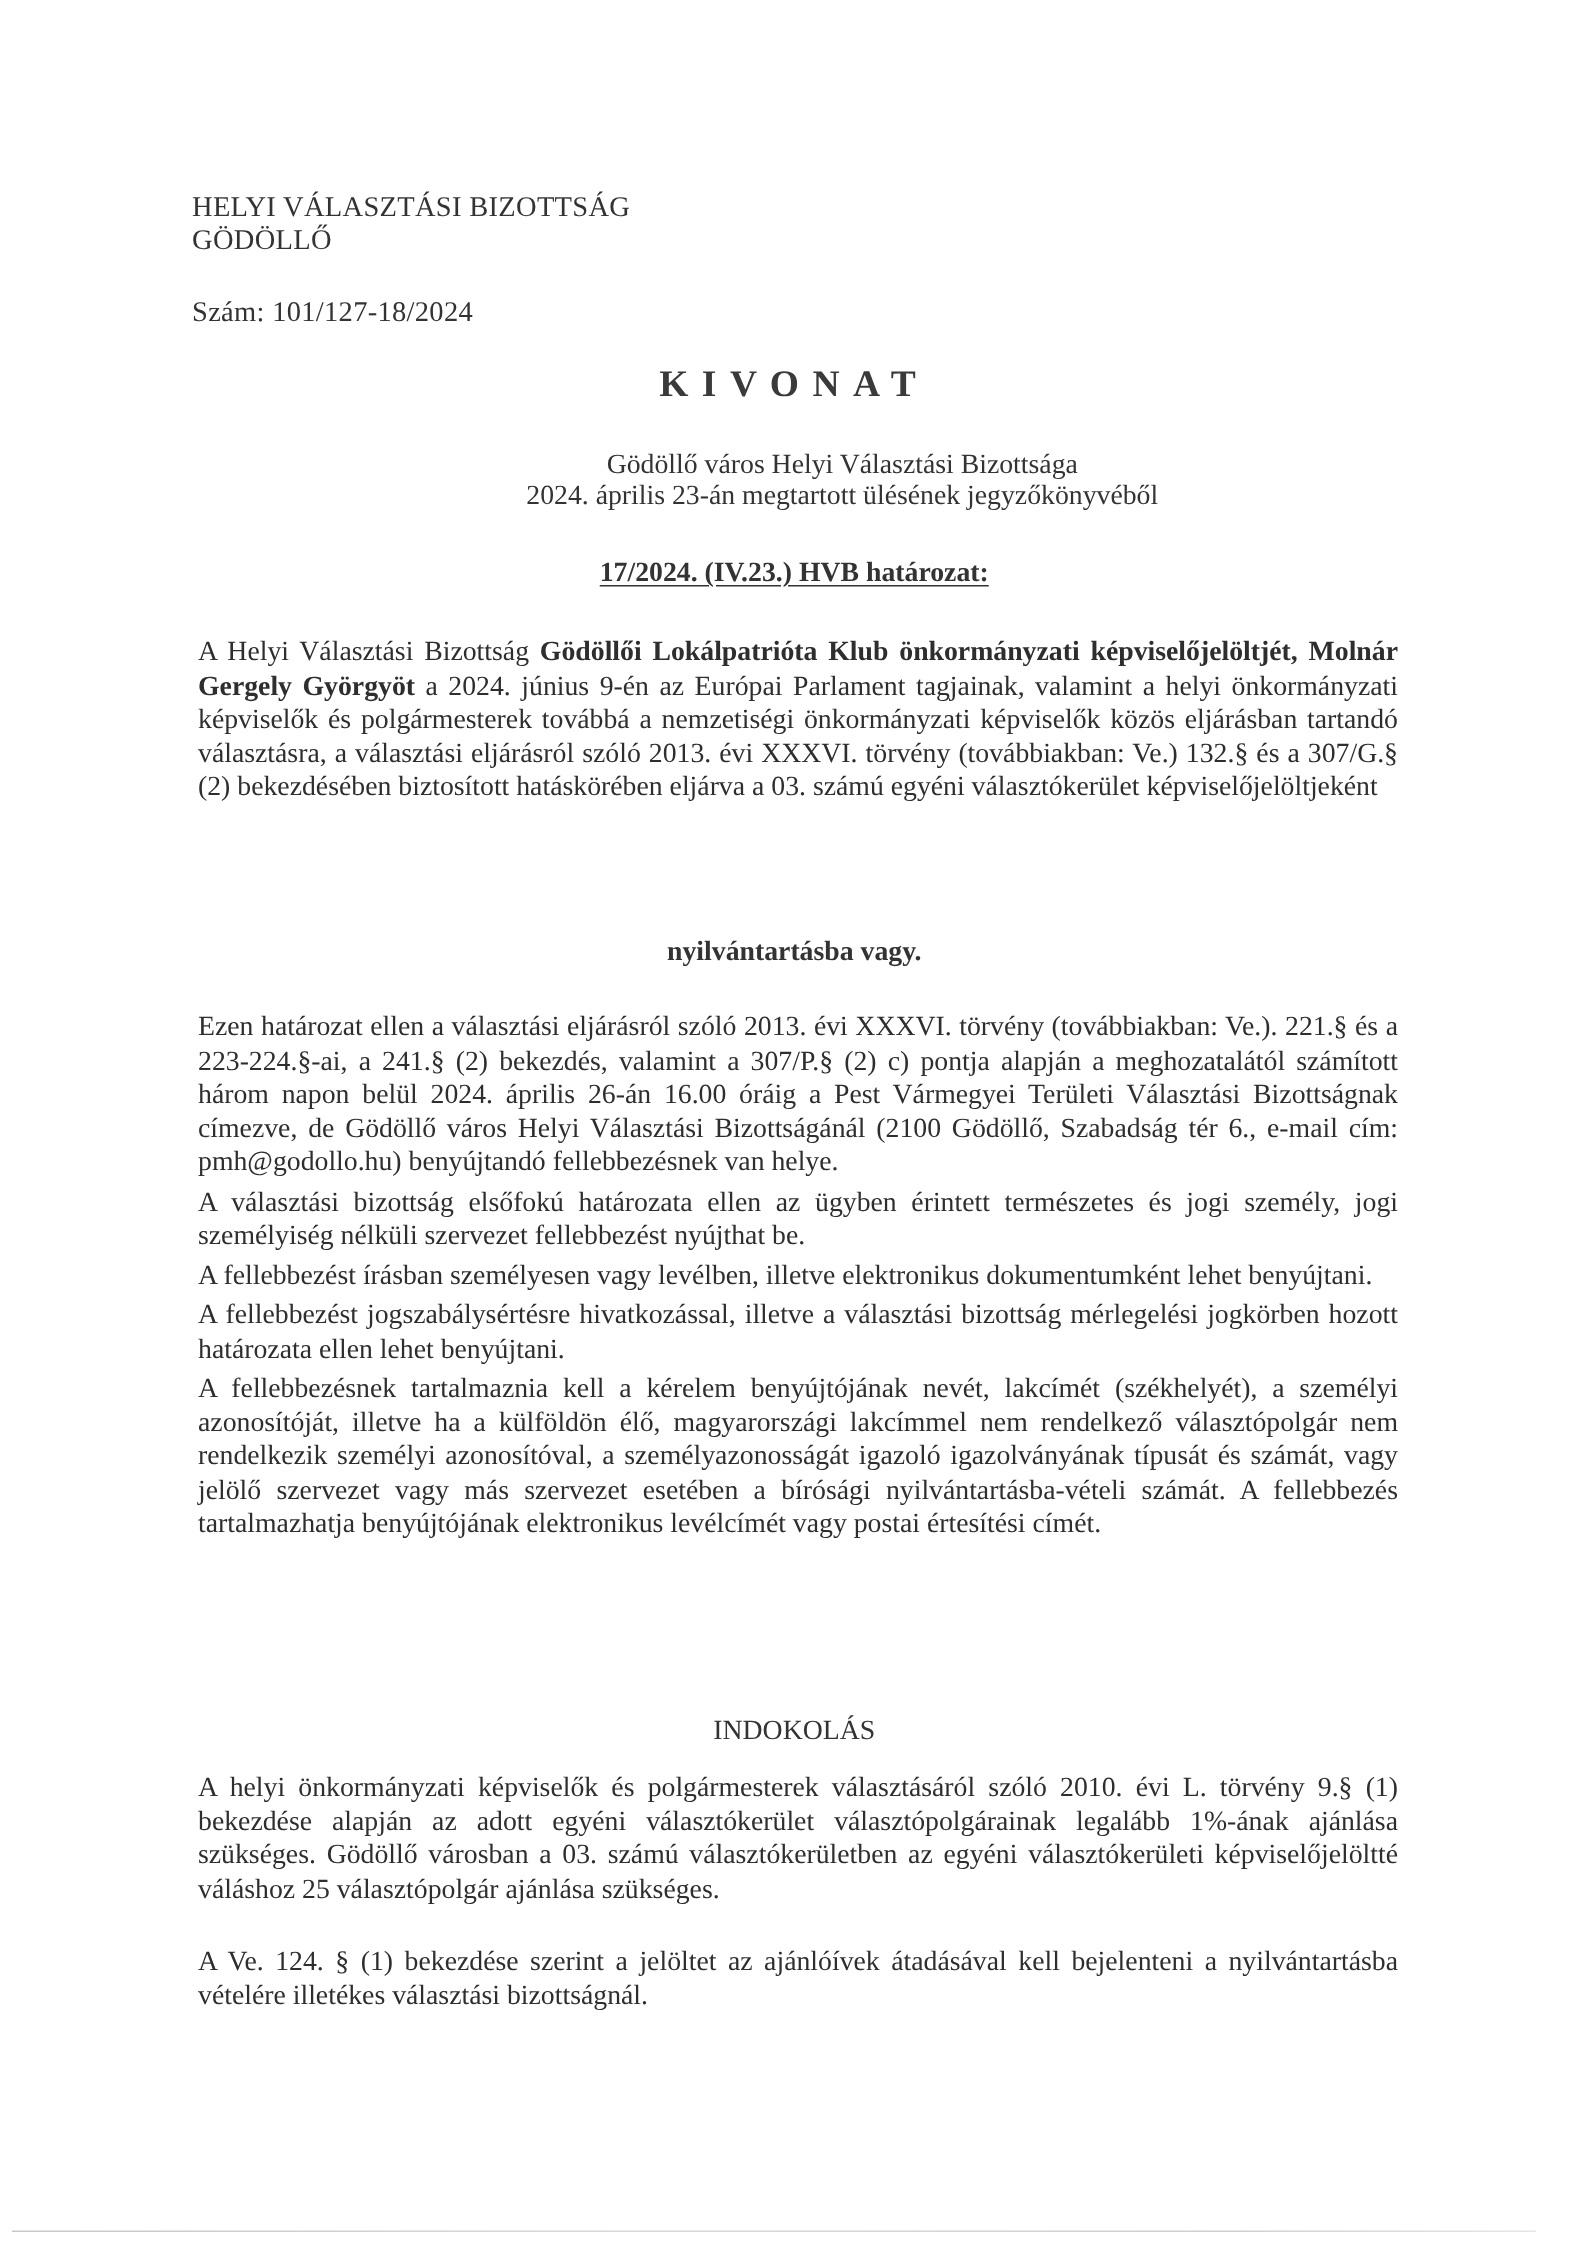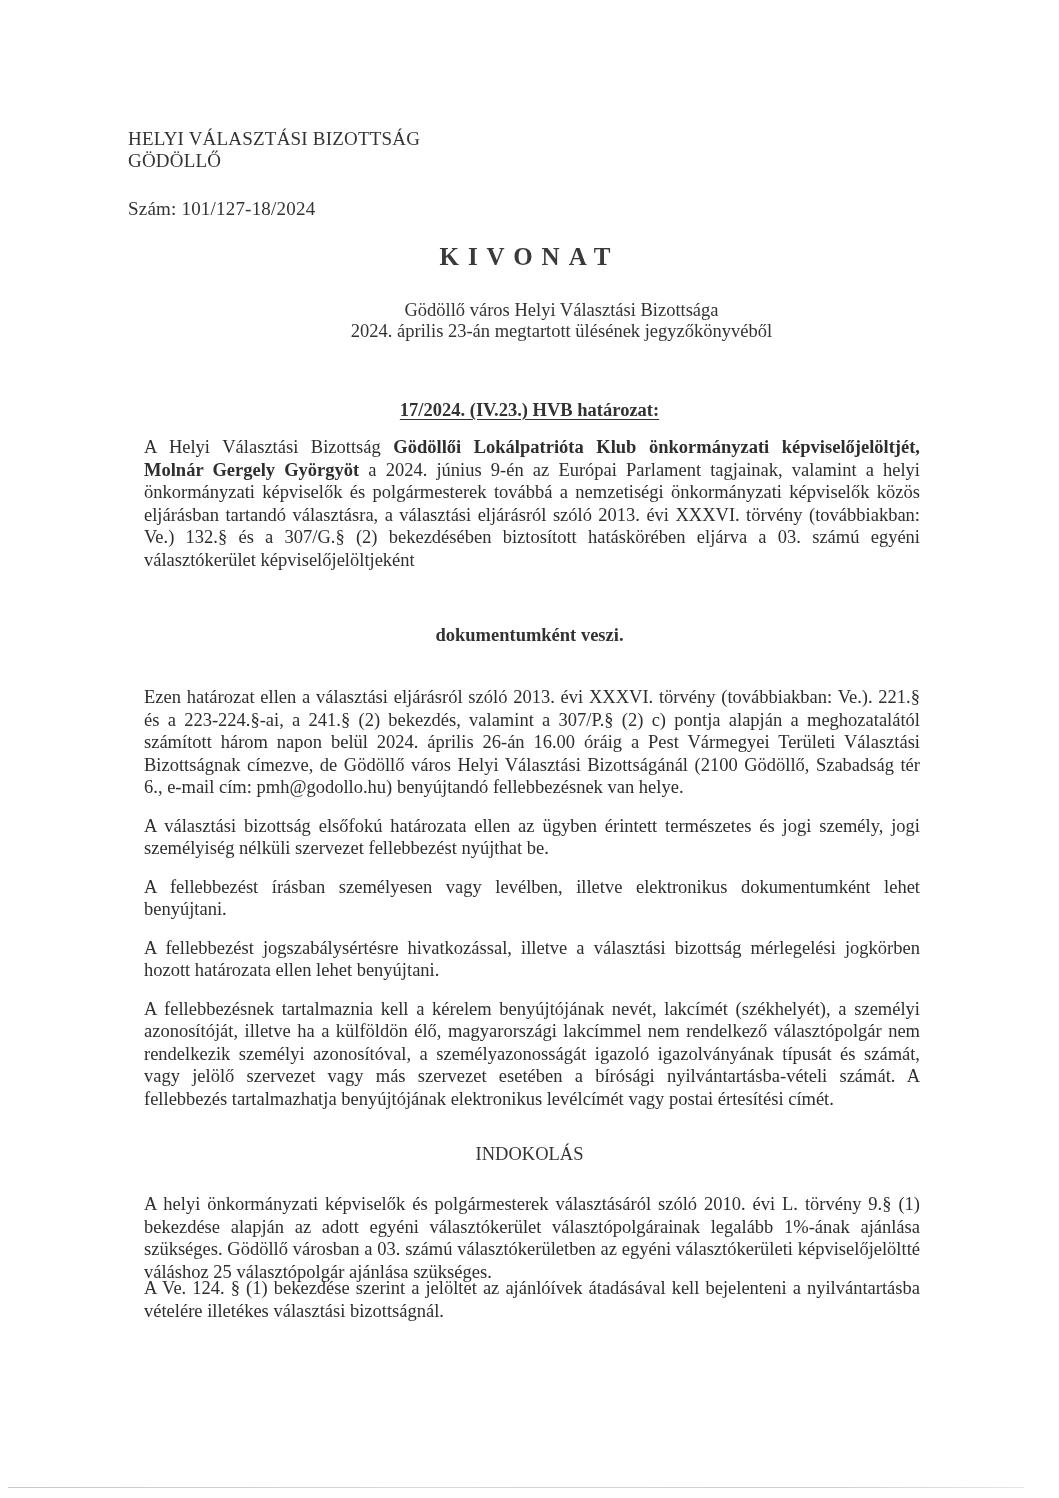--- a/index.html
+++ b/index.html
@@ -52,21 +52,21 @@
     }
     .para {
       left: 128px;
       width: 808px;
       font-size: 18.5px;
       line-height: 22.5px;
       text-align: justify;
       color: #2e2e2e;
     }
     .para p {
-      margin: 16px;
+      margin: 4px;
       text-align: justify;
     }
     .bold { font-weight: bold; }
     .bottom-line {
       left: 8px;
       top: 1487px;
       width: 1016px;
       height: 1px;
       background: linear-gradient(to right, #c8c8c8, #d8d8d8 40%, #cfcfcf 80%, #e6e6e6);
     }
@@ -83,44 +83,44 @@
 
   <div class="abs hdr" style="top:198px;">Szám: 101/127-18/2024</div>
 
   <div class="abs title">KIVONAT</div>
 
   <div class="abs center" style="top:300px;padding-left:32px;">
     <div>Gödöllő város Helyi Választási Bizottsága</div>
     <div>2024. április 23-án megtartott ülésének jegyzőkönyvéből</div>
   </div>
 
-  <div class="abs center" style="top:372px;margin-top:28px;">
+  <div class="abs center" style="top:372px;">
     <span class="decision-id">17/2024. (IV.23.) HVB határozat:</span>
   </div>
 
   <div class="abs para" style="top:420px;">
     <p><span>A Helyi Választási Bizottság </span><span class="bold">Gödöllői Lokálpatrióta Klub önkormányzati képviselőjelöltjét, Molnár Gergely Györgyöt</span><span> a 2024. június 9-én az Európai Parlament tagjainak, valamint a helyi önkormányzati képviselők és polgármesterek továbbá a nemzetiségi önkormányzati képviselők közös eljárásban tartandó választásra, a választási eljárásról szóló 2013. évi XXXVI. törvény (továbbiakban: Ve.) 132.§ és a 307/G.§ (2) bekezdésében biztosított hatáskörében eljárva a 03. számú egyéni választókerület képviselőjelöltjeként</span></p>
   </div>
 
   <div class="abs center" style="top:625px;">
-    <span class="bold">dokumentumként veszi.</span>
+    <span class="bold">nyilvántartásba vagy.</span>
   </div>
 
   <div class="abs para" style="top:670px;">
     <p>Ezen határozat ellen a választási eljárásról szóló 2013. évi XXXVI. törvény (továbbiakban: Ve.). 221.§ és a 223-224.§-ai, a 241.§ (2) bekezdés, valamint a 307/P.§ (2) c) pontja alapján a meghozatalától számított három napon belül 2024. április 26-án 16.00 óráig a Pest Vármegyei Területi Választási Bizottságnak címezve, de Gödöllő város Helyi Választási Bizottságánál (2100 Gödöllő, Szabadság tér 6., e-mail cím: pmh@godollo.hu) benyújtandó fellebbezésnek van helye.</p>
     <p>A választási bizottság elsőfokú határozata ellen az ügyben érintett természetes és jogi személy, jogi személyiség nélküli szervezet fellebbezést nyújthat be.</p>
     <p>A fellebbezést írásban személyesen vagy levélben, illetve elektronikus dokumentumként lehet benyújtani.</p>
     <p>A fellebbezést jogszabálysértésre hivatkozással, illetve a választási bizottság mérlegelési jogkörben hozott határozata ellen lehet benyújtani.</p>
     <p>A fellebbezésnek tartalmaznia kell a kérelem benyújtójának nevét, lakcímét (székhelyét), a személyi azonosítóját, illetve ha a külföldön élő, magyarországi lakcímmel nem rendelkező választópolgár nem rendelkezik személyi azonosítóval, a személyazonosságát igazoló igazolványának típusát és számát, vagy jelölő szervezet vagy más szervezet esetében a bírósági nyilvántartásba-vételi számát. A fellebbezés tartalmazhatja benyújtójának elektronikus levélcímét vagy postai értesítési címét.</p>
   </div>
 
   <div class="abs center" style="top:1144px;">INDOKOLÁS</div>
 
   <div class="abs para" style="top:1177px;">
     <p>A helyi önkormányzati képviselők és polgármesterek választásáról szóló 2010. évi L. törvény 9.§ (1) bekezdése alapján az adott egyéni választókerület választópolgárainak legalább 1%-ának ajánlása szükséges. Gödöllő városban a 03. számú választókerületben az egyéni választókerületi képviselőjelöltté váláshoz 25 választópolgár ajánlása szükséges.</p>
   </div>
 
-  <div class="abs para" style="top:1261px;">
+  <div class="abs para" style="top:1293px;">
     <p>A Ve. 124. § (1) bekezdése szerint a jelöltet az ajánlóívek átadásával kell bejelenteni a nyilvántartásba vételére illetékes választási bizottságnál.</p>
   </div>
 
   <div class="abs bottom-line"></div>
 </div>
 
 </body></html>

